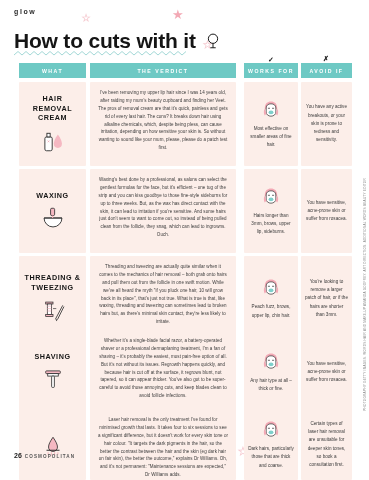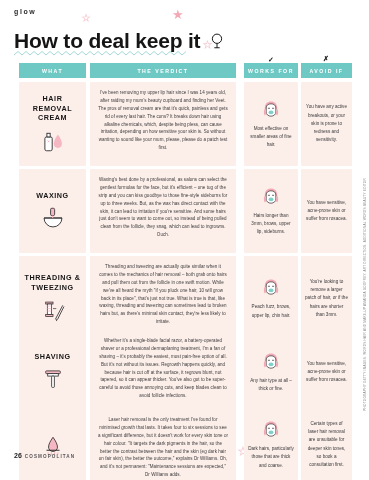--- a/index.html
+++ b/index.html
@@ -110,21 +110,21 @@
 
   <div class="masthead">
     <div class="glow-logo">glow</div>
   </div>
   <span class="star outline star-1">★</span>
   <span class="star star-2">★</span>
   <span class="star outline star-3">★</span>
   <span class="star outline star-4">★</span>
 
   <div class="title-wrap">
-    <div class="page-title">How to deal keep it</div>
+    <div class="page-title">How to cuts with it</div>
     <svg class="mirror-icon" viewBox="0 0 24 24">
       <circle cx="12" cy="9" r="6.2" fill="none" stroke="#151515" stroke-width="1.3"></circle>
       <line x1="12" y1="15.2" x2="12" y2="21" stroke="#151515" stroke-width="1.3"></line>
       <line x1="8.4" y1="21" x2="15.6" y2="21" stroke="#151515" stroke-width="1.3"></line>
     </svg>
   </div>
   <svg class="squiggle" viewBox="0 0 172 7" preserveAspectRatio="none">
     <path d="M0,5 L4,1.5 L8,5 L12,1.5 L16,5 L20,1.5 L24,5 L28,1.5 L32,5 L36,1.5 L40,5 L44,1.5 L48,5 L52,1.5 L56,5 L60,1.5 L64,5 L68,1.5 L72,5 L76,1.5 L80,5 L84,1.5 L88,5 L92,1.5 L96,5 L100,1.5 L104,5 L108,1.5 L112,5 L116,1.5 L120,5 L124,1.5 L128,5 L132,1.5 L136,5 L140,1.5 L144,5 L148,1.5 L152,5 L156,1.5 L160,5 L164,1.5 L168,5 L172,1.5" fill="none" stroke="#9ad5d2" stroke-width="0.9"></path>
   </svg>
 

